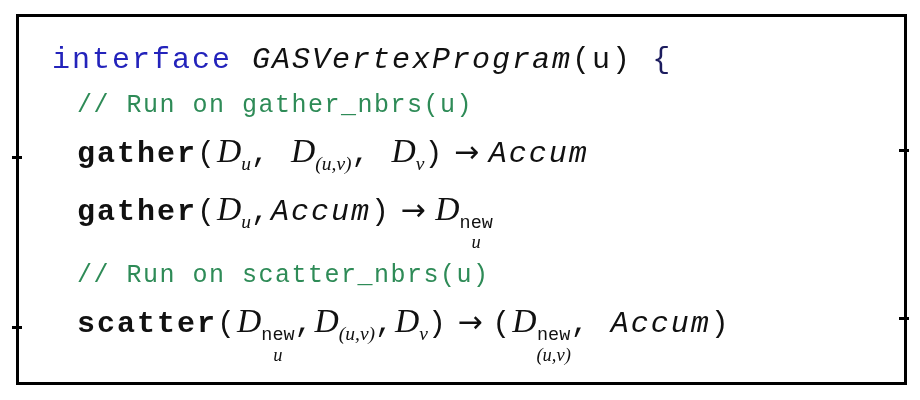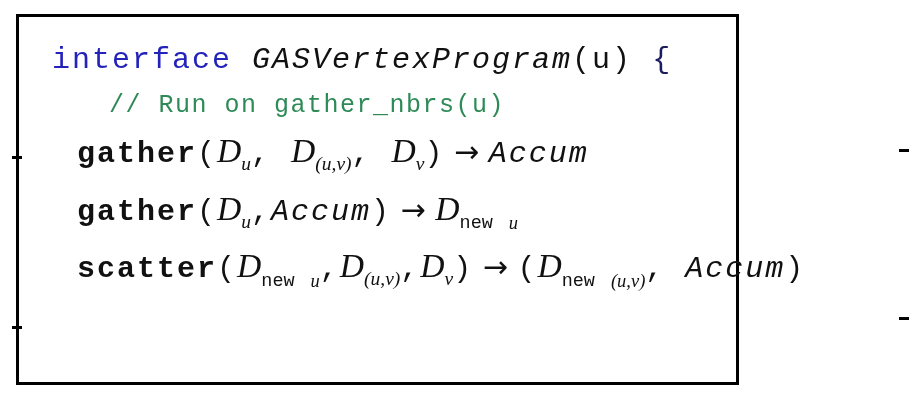--- a/index.html
+++ b/index.html
@@ -1,67 +1,68 @@
 <!DOCTYPE html>
 <html><head>
 <meta charset="utf-8">
 <style>
   html,body{margin:0;padding:0;}
   body{
     width:920px;height:400px;position:relative;background:#ffffff;
     font-family:"Liberation Mono",monospace;overflow:hidden;
   }
   .frame{
-    position:absolute;left:16px;top:14px;width:723px;height:371px;
+    position:absolute;left:16px;top:14px;width:891px;height:371px;
     border:3px solid #000;box-sizing:border-box;background:#fff;
   }
   .tick{position:absolute;background:#000;height:3px;}
   .tick.l1{left:12px;top:156px;width:10px;}
   .tick.l2{left:12px;top:326px;width:10px;}
   .tick.r1{left:899px;top:149px;width:10px;}
   .tick.r2{left:899px;top:317px;width:10px;}
   .code{
     position:absolute;left:19px;top:21px;width:880px;
     color:#111111;font-size:30px;letter-spacing:2px;
   }
   .line{line-height:45px;white-space:pre;padding-left:14px;}
   .line.ind{padding-left:39px;}
   .line.cmline{font-size:25px;letter-spacing:1.5px;}
   .tok{white-space:pre;}
   .kw{color:#2323bb;}
-  .cm{color:#2e8b57;margin-left:32px;}
+  .cm{color:#2e8b57;}
   .bf{font-weight:bold;}
   .itm{font-style:italic;}
   .br{color:#1c1c5e;}
   .pl{color:#111111;}
   .ar{font-family:"DejaVu Sans",sans-serif;letter-spacing:0;}
   .m{
     font-family:"Liberation Serif","DejaVu Serif",serif;
     font-style:italic;font-size:1.12em;letter-spacing:0;
   }
   .m sub.msub{
     font-size:0.58em;letter-spacing:0;
     font-family:"Liberation Serif",serif;font-style:italic;
   }
   .scripts{
-    display:inline-flex;align-items:center;
-    font-size:0.55em;line-height:1.05;vertical-align:-0.45em;letter-spacing:0;gap:16px;
+    display:inline-flex;flex-direction:column;align-items:center;
+    font-size:0.55em;line-height:1.05;vertical-align:-0.45em;letter-spacing:0;
   }
   .ssup{font-family:"Liberation Mono",monospace;font-style:normal;}
   .ssub{font-family:"Liberation Serif",serif;font-style:italic;}
 </style>
 </head>
 <body>
 
 <div class="frame">
   <div class="code">
     <div class="line"><span class="tok kw">interface</span><span class="tok pl"> </span><span class="tok itm">GASVertexProgram</span><span class="tok pl">(u)</span><span class="tok pl"> </span><span class="tok br">{</span></div>
     <div class="line ind cmline"><span class="tok cm">// Run on gather_nbrs(u)</span></div>
     <div class="line ind"><span class="tok bf">gather</span><span class="tok pl">(</span><span class="tok m">D<sub class="msub">u</sub></span><span class="tok pl">, </span><span class="tok m">D<sub class="msub">(u,v)</sub></span><span class="tok pl">, </span><span class="tok m">D<sub class="msub">v</sub></span><span class="tok pl">)</span><span class="tok ar"> → </span><span class="tok itm">Accum</span></div>
     <div class="line ind"><span class="tok bf">gather</span><span class="tok pl">(</span><span class="tok m">D<sub class="msub">u</sub></span><span class="tok pl">,</span><span class="tok itm">Accum</span><span class="tok pl">)</span><span class="tok ar"> → </span><span class="tok m">D<span class="scripts"><span class="ssup">new</span><span class="ssub">u</span></span></span></div>
+    <div class="line ind cmline"><span class="tok cm">// Run on scatter_nbrs(u)</span></div>
     <div class="line ind"><span class="tok bf">scatter</span><span class="tok pl">(</span><span class="tok m">D<span class="scripts"><span class="ssup">new</span><span class="ssub">u</span></span></span><span class="tok pl">,</span><span class="tok m">D<sub class="msub">(u,v)</sub></span><span class="tok pl">,</span><span class="tok m">D<sub class="msub">v</sub></span><span class="tok pl">)</span><span class="tok ar"> → </span><span class="tok pl">(</span><span class="tok m">D<span class="scripts"><span class="ssup">new</span><span class="ssub">(u,v)</span></span></span><span class="tok pl">, </span><span class="tok itm">Accum</span><span class="tok pl">)</span></div>
 
   </div>
 </div>
 <div class="tick l1"></div>
 <div class="tick l2"></div>
 <div class="tick r1"></div>
 <div class="tick r2"></div>
 
 </body></html>

